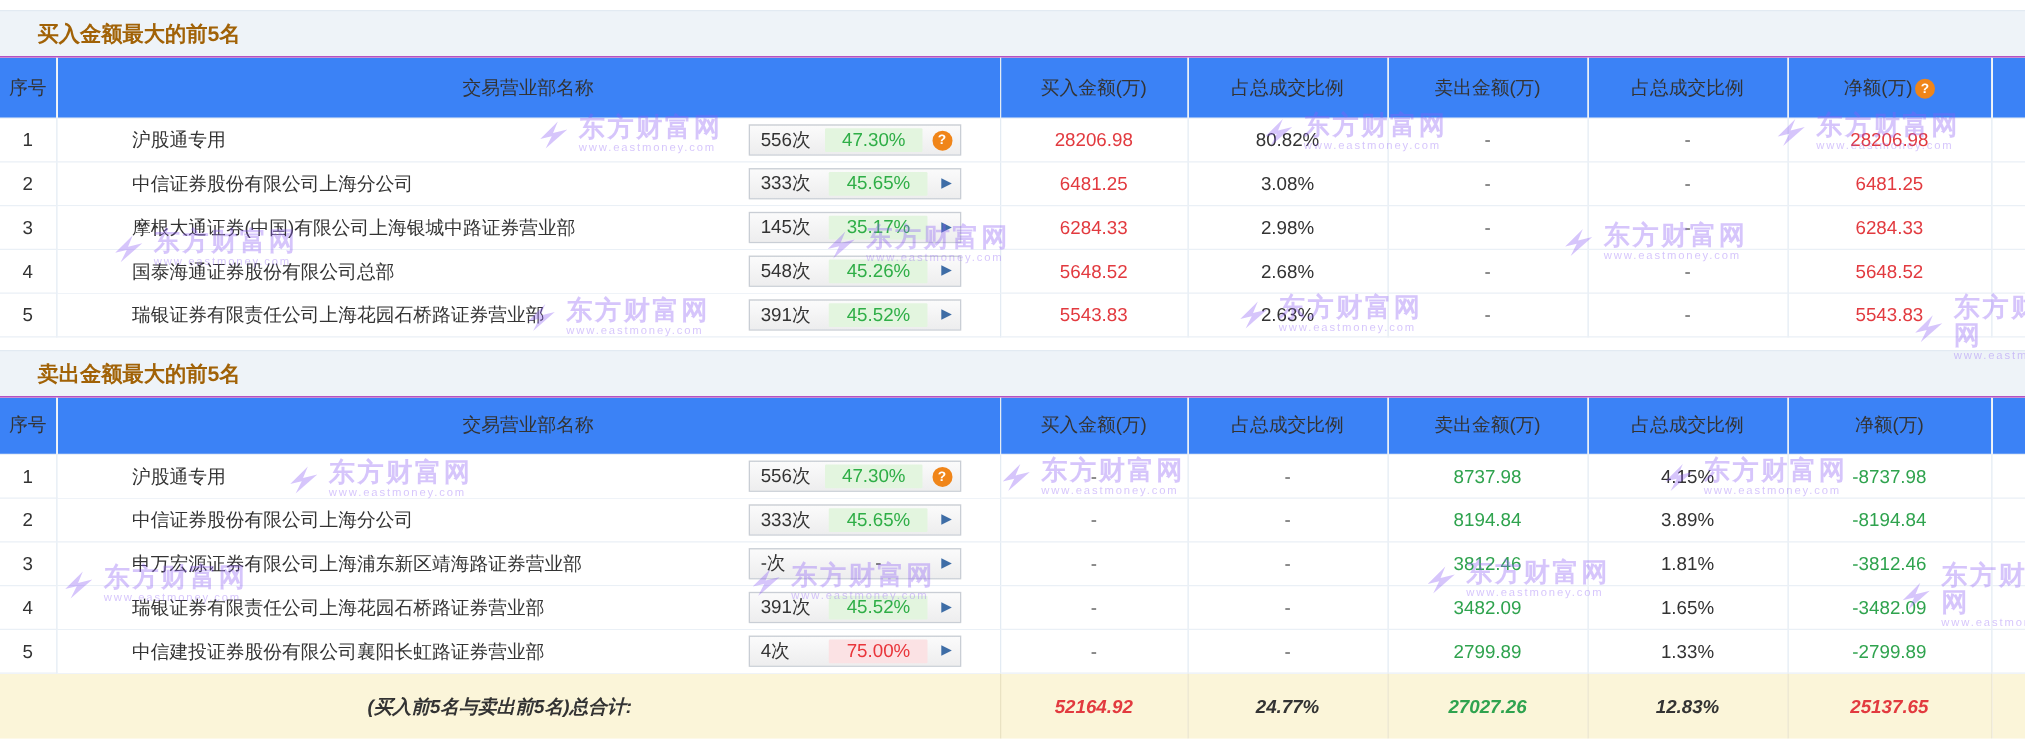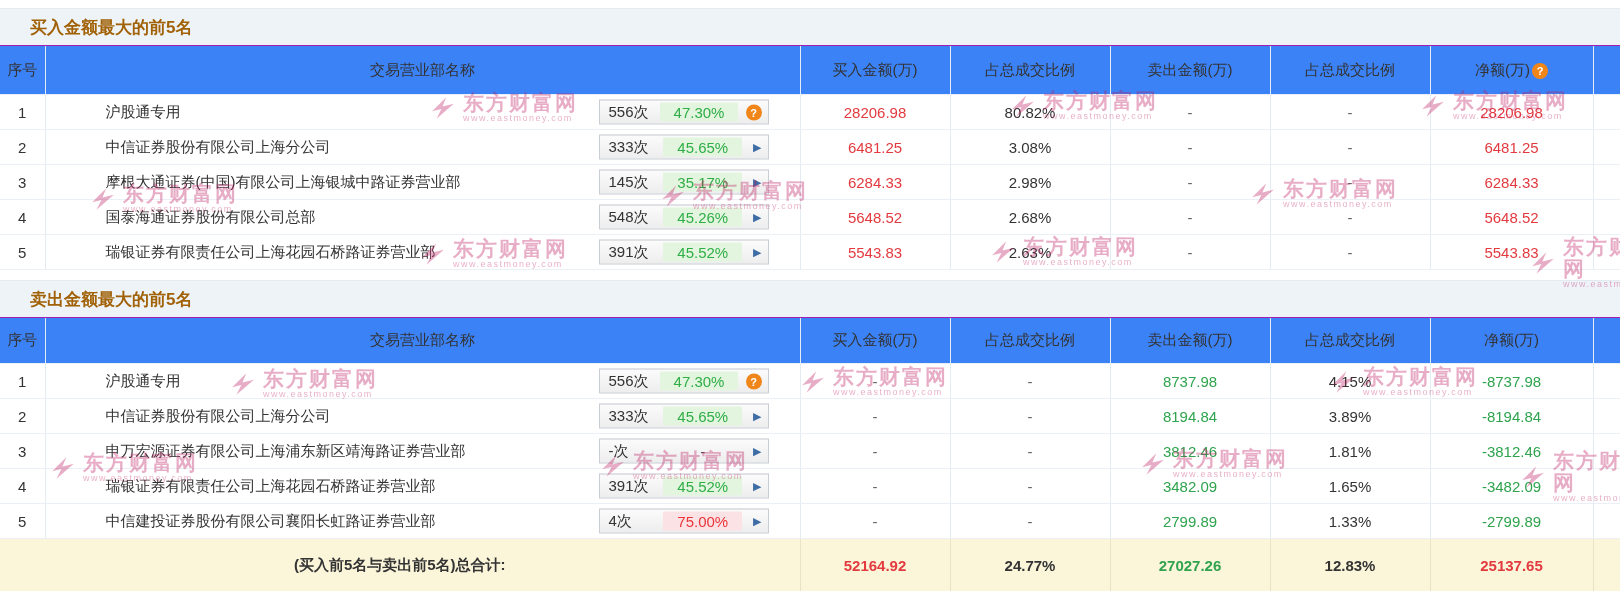--- a/index.html
+++ b/index.html
@@ -47,27 +47,27 @@
   th .icon-help{margin-left:2px;}
   .num{font-size:15px;}
   .red{color:#e23a3f;}
   .green{color:#2fa34e;}
   .dash{color:#666;}
   .dark{color:#333;}
   .gap{height:10px;}
   
   tr.total td{
     background:#fbf5d9;height:52px;font-weight:bold;font-size:15px;
-    border-bottom:none;border-right:1px solid #e9e2c3;
+    border-bottom:none;border-right:1px solid #e9e2c3;font-style:italic;
   }
   tr.total td:last-child{border-right:none;}
   
   .wm{
     position:absolute;display:flex;align-items:center;gap:7px;
-    color:#be185d;opacity:.35;pointer-events:none;z-index:2;justify-content:center;
+    color:#8b5cf6;opacity:.35;pointer-events:none;z-index:2;justify-content:center;
   }
   .wm svg{flex:none;}
   .wm .wm-txt{display:flex;flex-direction:column;line-height:1.05;}
   .wm b{font-size:21px;font-weight:bold;letter-spacing:2px;}
   .wm em{font-style:normal;font-size:9px;letter-spacing:1.5px;font-weight:normal;}
 </style>
 </head>
 <body>
 
 <span class="wm" style="left:430px;top:92px;">

